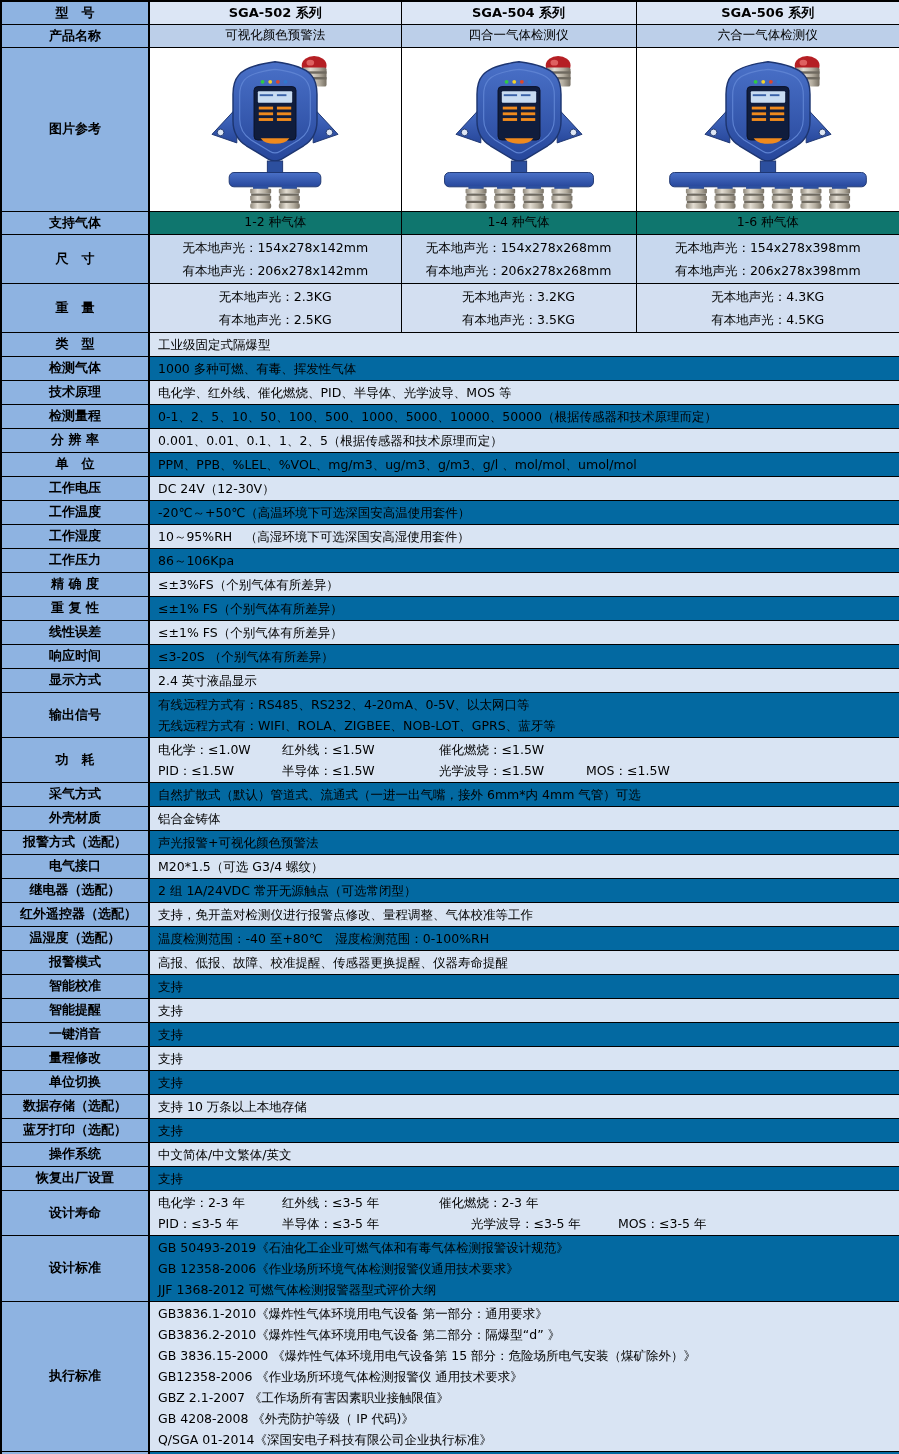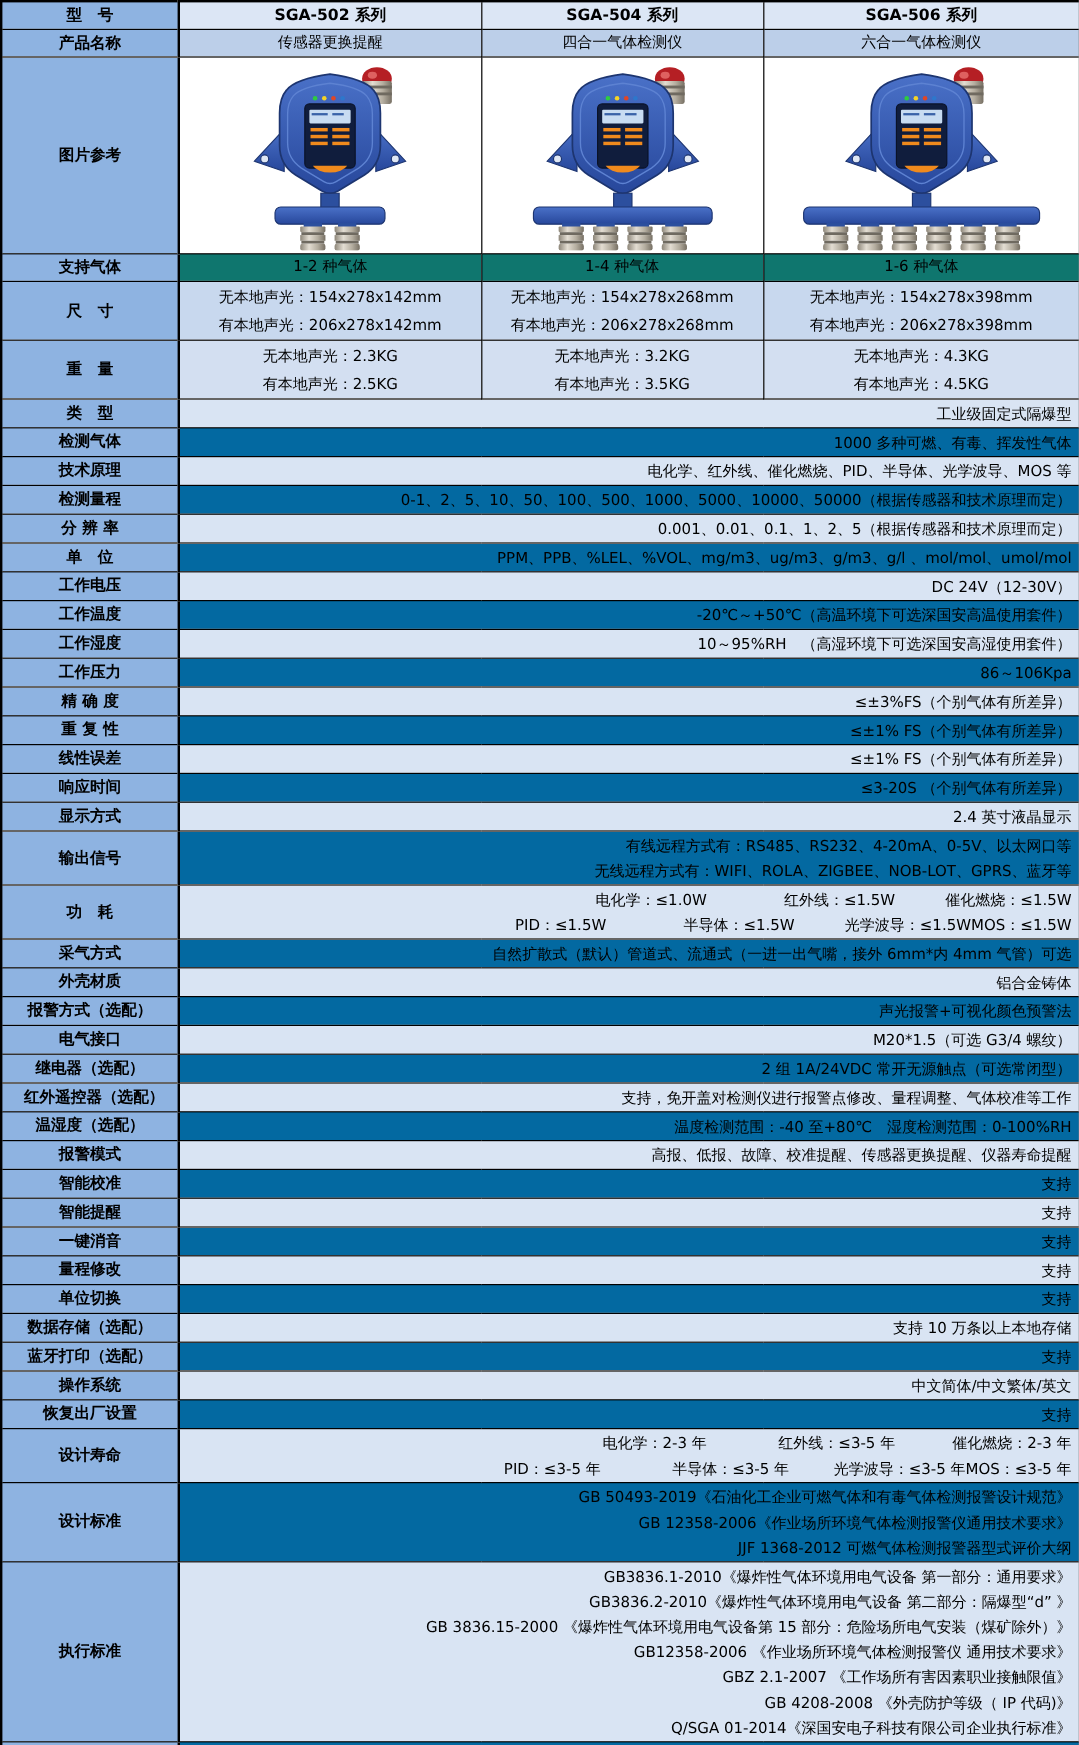--- a/index.html
+++ b/index.html
@@ -10,21 +10,21 @@
   th.lbl{background:#8EB3E1;font-weight:bold;font-size:13px;text-align:center;white-space:pre;padding:0 18px;border-right:2px solid #000;}
   td.val{text-align:center;font-size:12.5px;}
   tr.r-hdr{height:23px;}  tr.r-hdr td{background:#DCE6F5;font-weight:bold;font-size:13px;}
   tr.r-name{height:23px;} tr.r-name td{background:#BCCFE9;}
   tr.r-img{height:164px;} tr.r-img td{background:#FFFFFF;}
   tr.r-gas{height:23px;}  tr.r-gas td{background:#0f766e;}
   tr.r-dbl{height:47px;}
   tr.r-dbl.alt1 td{background:#C8D8EE;margin-top:44px;}
   tr.r-dbl.alt2 td{background:#D3DFF1;}
   tr.r-spec{height:21px;}
-  td.spec{font-size:12.5px;text-align:right;padding:1px 6px 1px 8px;}
+  td.spec{font-size:12.5px;text-align:left;padding:1px 6px 1px 8px;}
   td.spec.pale{background:#D9E4F3;}
   td.spec.mid{background:#0369a1;}
   .line{white-space:pre;line-height:21px;}
   .line2{white-space:pre;line-height:23px;}
   .seg{display:inline-block;white-space:pre;}
   .dev{display:block;margin:2px auto 0 auto;}
 </style>
 </head>
 <body>
 
@@ -38,21 +38,21 @@
     </colgroup>
     <tbody id="tbody">
         <tr class="r-hdr">
           <th class="lbl">型　号</th>
           <td class="val">SGA-502 系列</td>
           <td class="val">SGA-504 系列</td>
           <td class="val">SGA-506 系列</td>
         </tr>
         <tr class="r-name">
           <th class="lbl">产品名称</th>
-          <td class="val">传感器更换提醒</td>
+          <td class="val">可视化颜色预警法</td>
           <td class="val">四合一气体检测仪</td>
           <td class="val">六合一气体检测仪</td>
         </tr>
         <tr class="r-img">
           <th class="lbl">图片参考</th>
           <td class="val">
             <svg class="dev" viewBox="0 0 220 164" width="210" height="157">
               <defs>
                 <linearGradient id="met2" x1="0" y1="0" x2="1" y2="0">
                   <stop offset="0" stop-color="#8d8679"></stop>
@@ -528,21 +528,21 @@
         <tr class="r-spec">
           <th class="lbl">恢复出厂设置</th>
           <td colspan="3" class="spec mid">
             <div class="line">支持</div>
           </td>
         </tr>
         <tr class="r-spec">
           <th class="lbl">设计寿命</th>
           <td colspan="3" class="spec pale">
             <div class="line"><span class="seg" style="width: 124px;">电化学：2-3 年</span><span class="seg" style="width: 157px;">红外线：≤3-5 年</span><span class="seg" style="width: 147px;">催化燃烧：2-3 年</span><span class="seg"></span></div>
-            <div class="line"><span class="seg" style="width: 124px;">PID：≤3-5 年</span><span class="seg" style="width: 157px;">半导体：≤3-5 年</span><span class="seg" style="width: 147px;">光学波导：≤3-5 年</span><span class="seg">MOS：≤3-5 年</span></div>
+            <div class="line"><span class="seg" style="width: 124px;">PID：≤3-5 年</span><span class="seg" style="width: 157px;">半导体：≤3-5 年</span><span class="seg" style="width: 147px; margin-left: 32px;">光学波导：≤3-5 年</span><span class="seg">MOS：≤3-5 年</span></div>
           </td>
         </tr>
         <tr class="r-spec">
           <th class="lbl">设计标准</th>
           <td colspan="3" class="spec mid">
             <div class="line">GB 50493-2019《石油化工企业可燃气体和有毒气体检测报警设计规范》</div>
             <div class="line">GB 12358-2006《作业场所环境气体检测报警仪通用技术要求》</div>
             <div class="line">JJF 1368-2012 可燃气体检测报警器型式评价大纲</div>
           </td>
         </tr>

